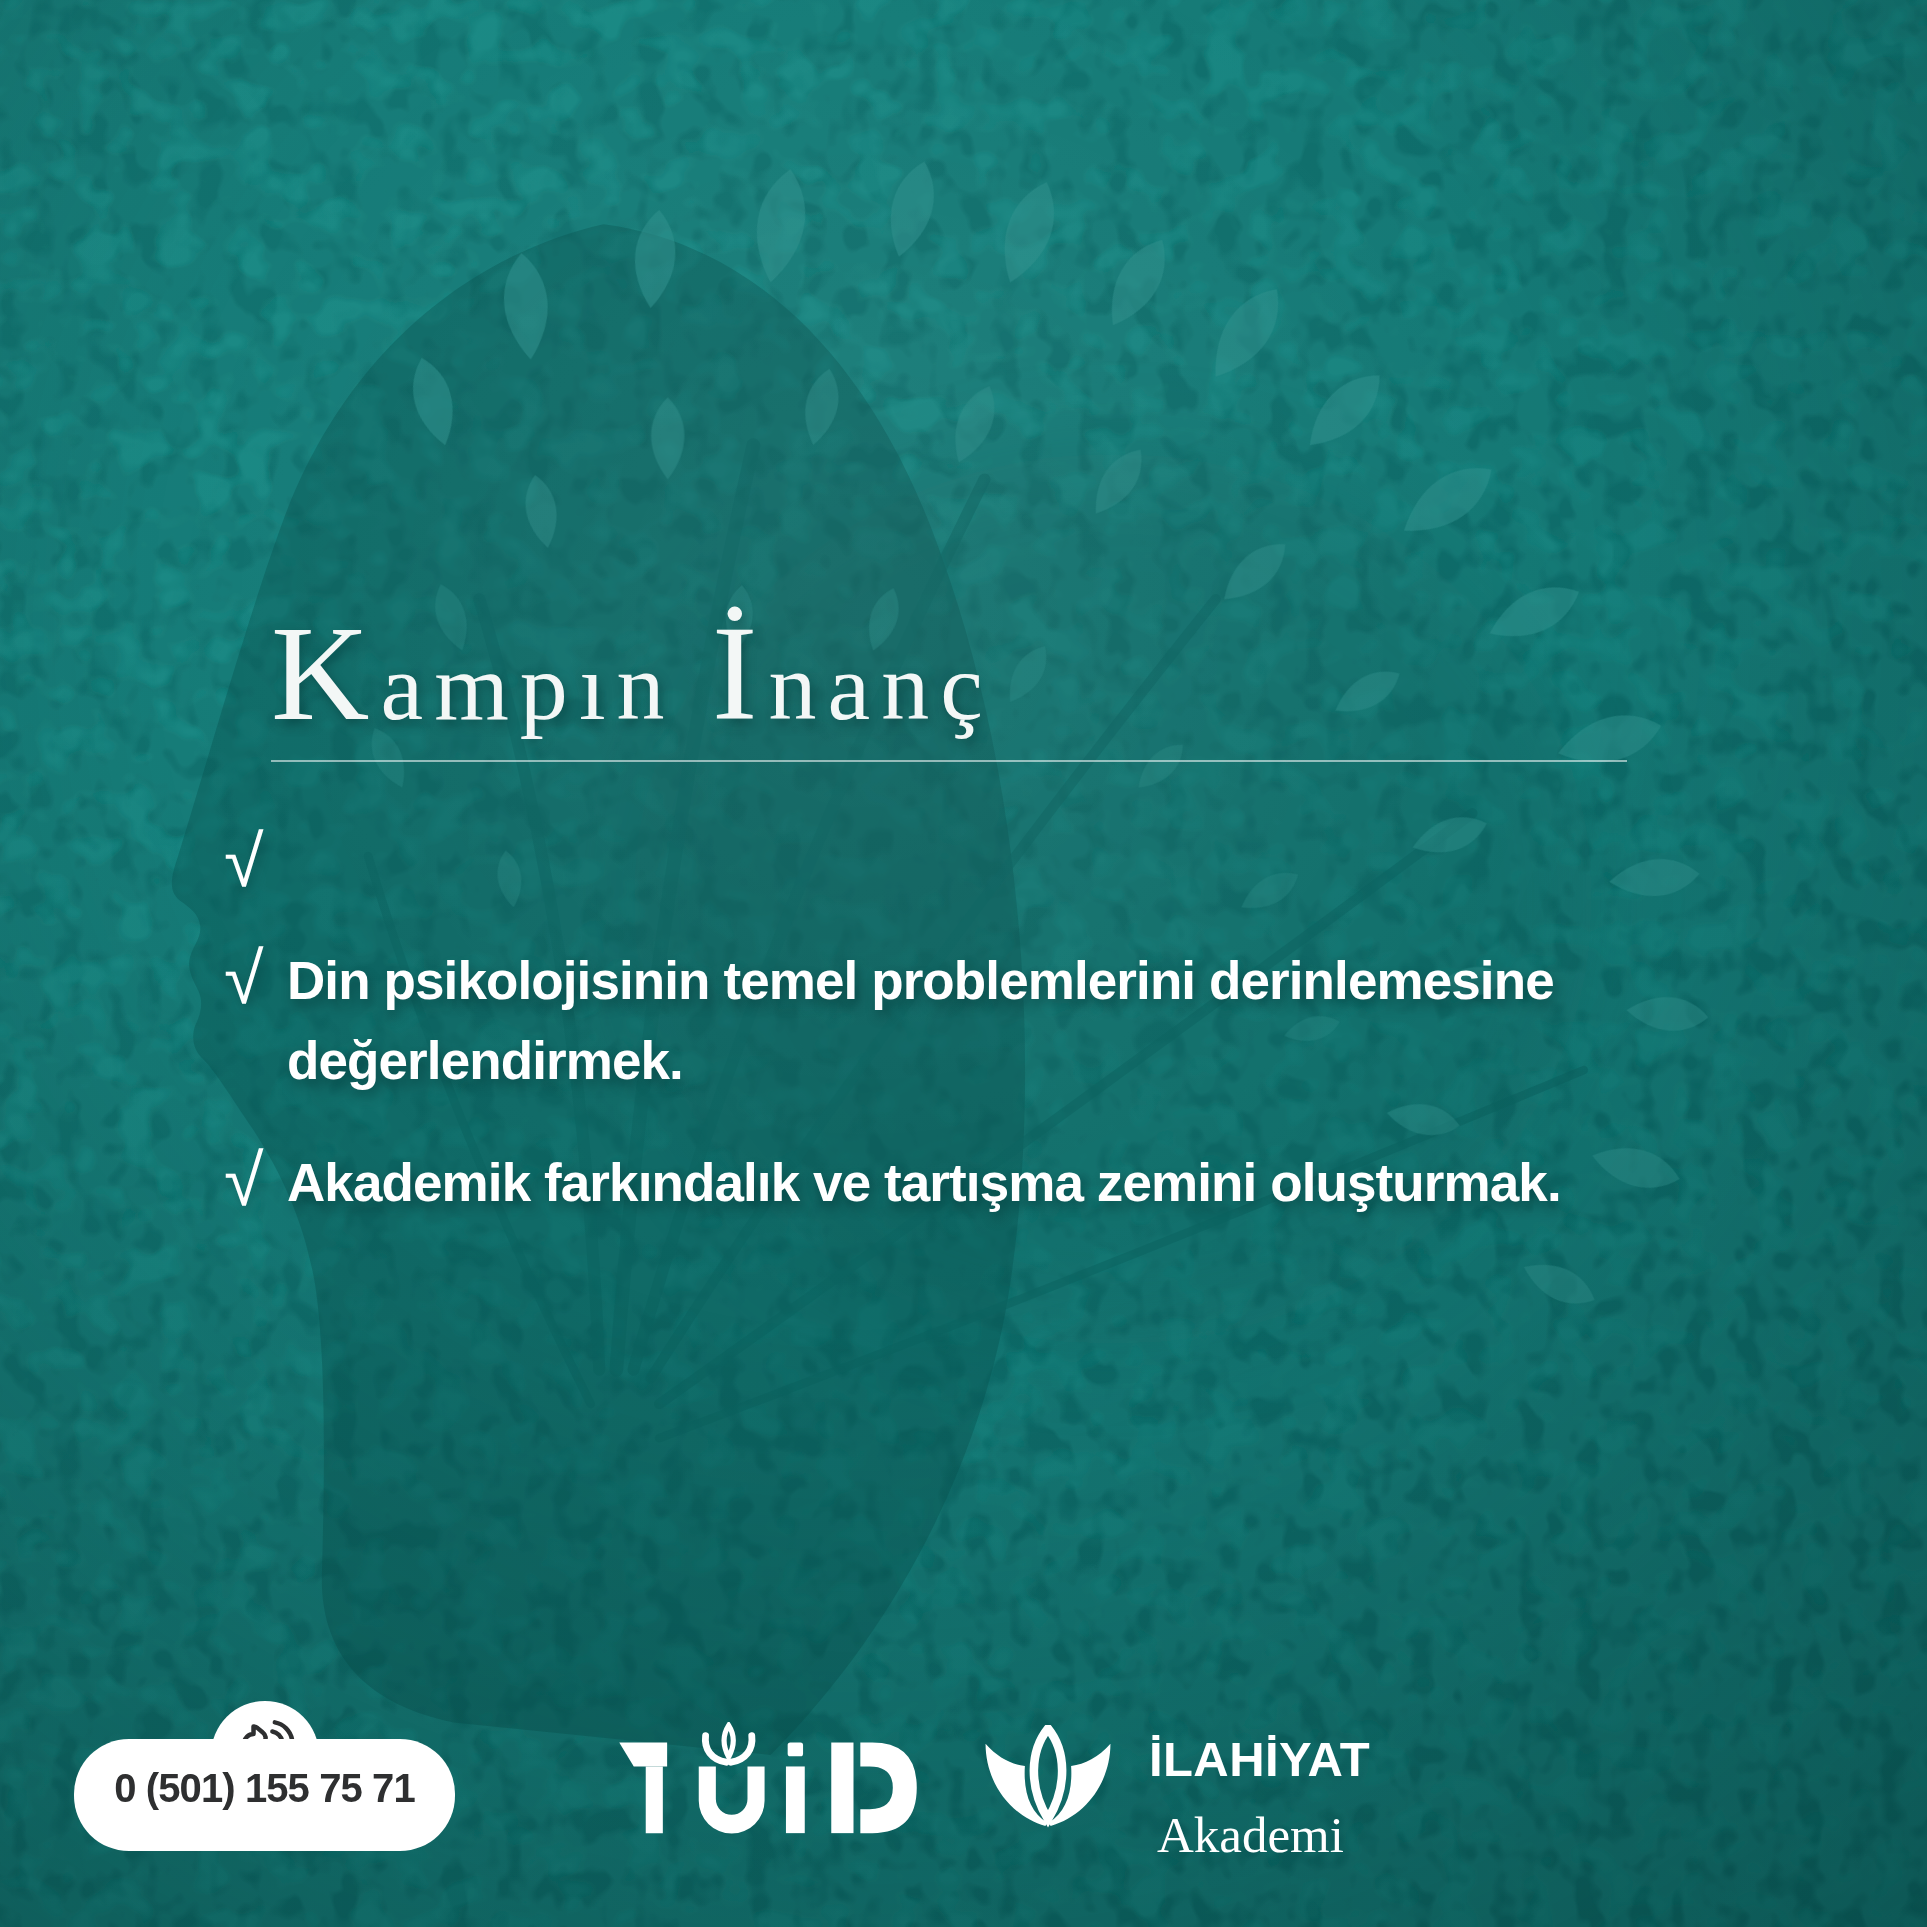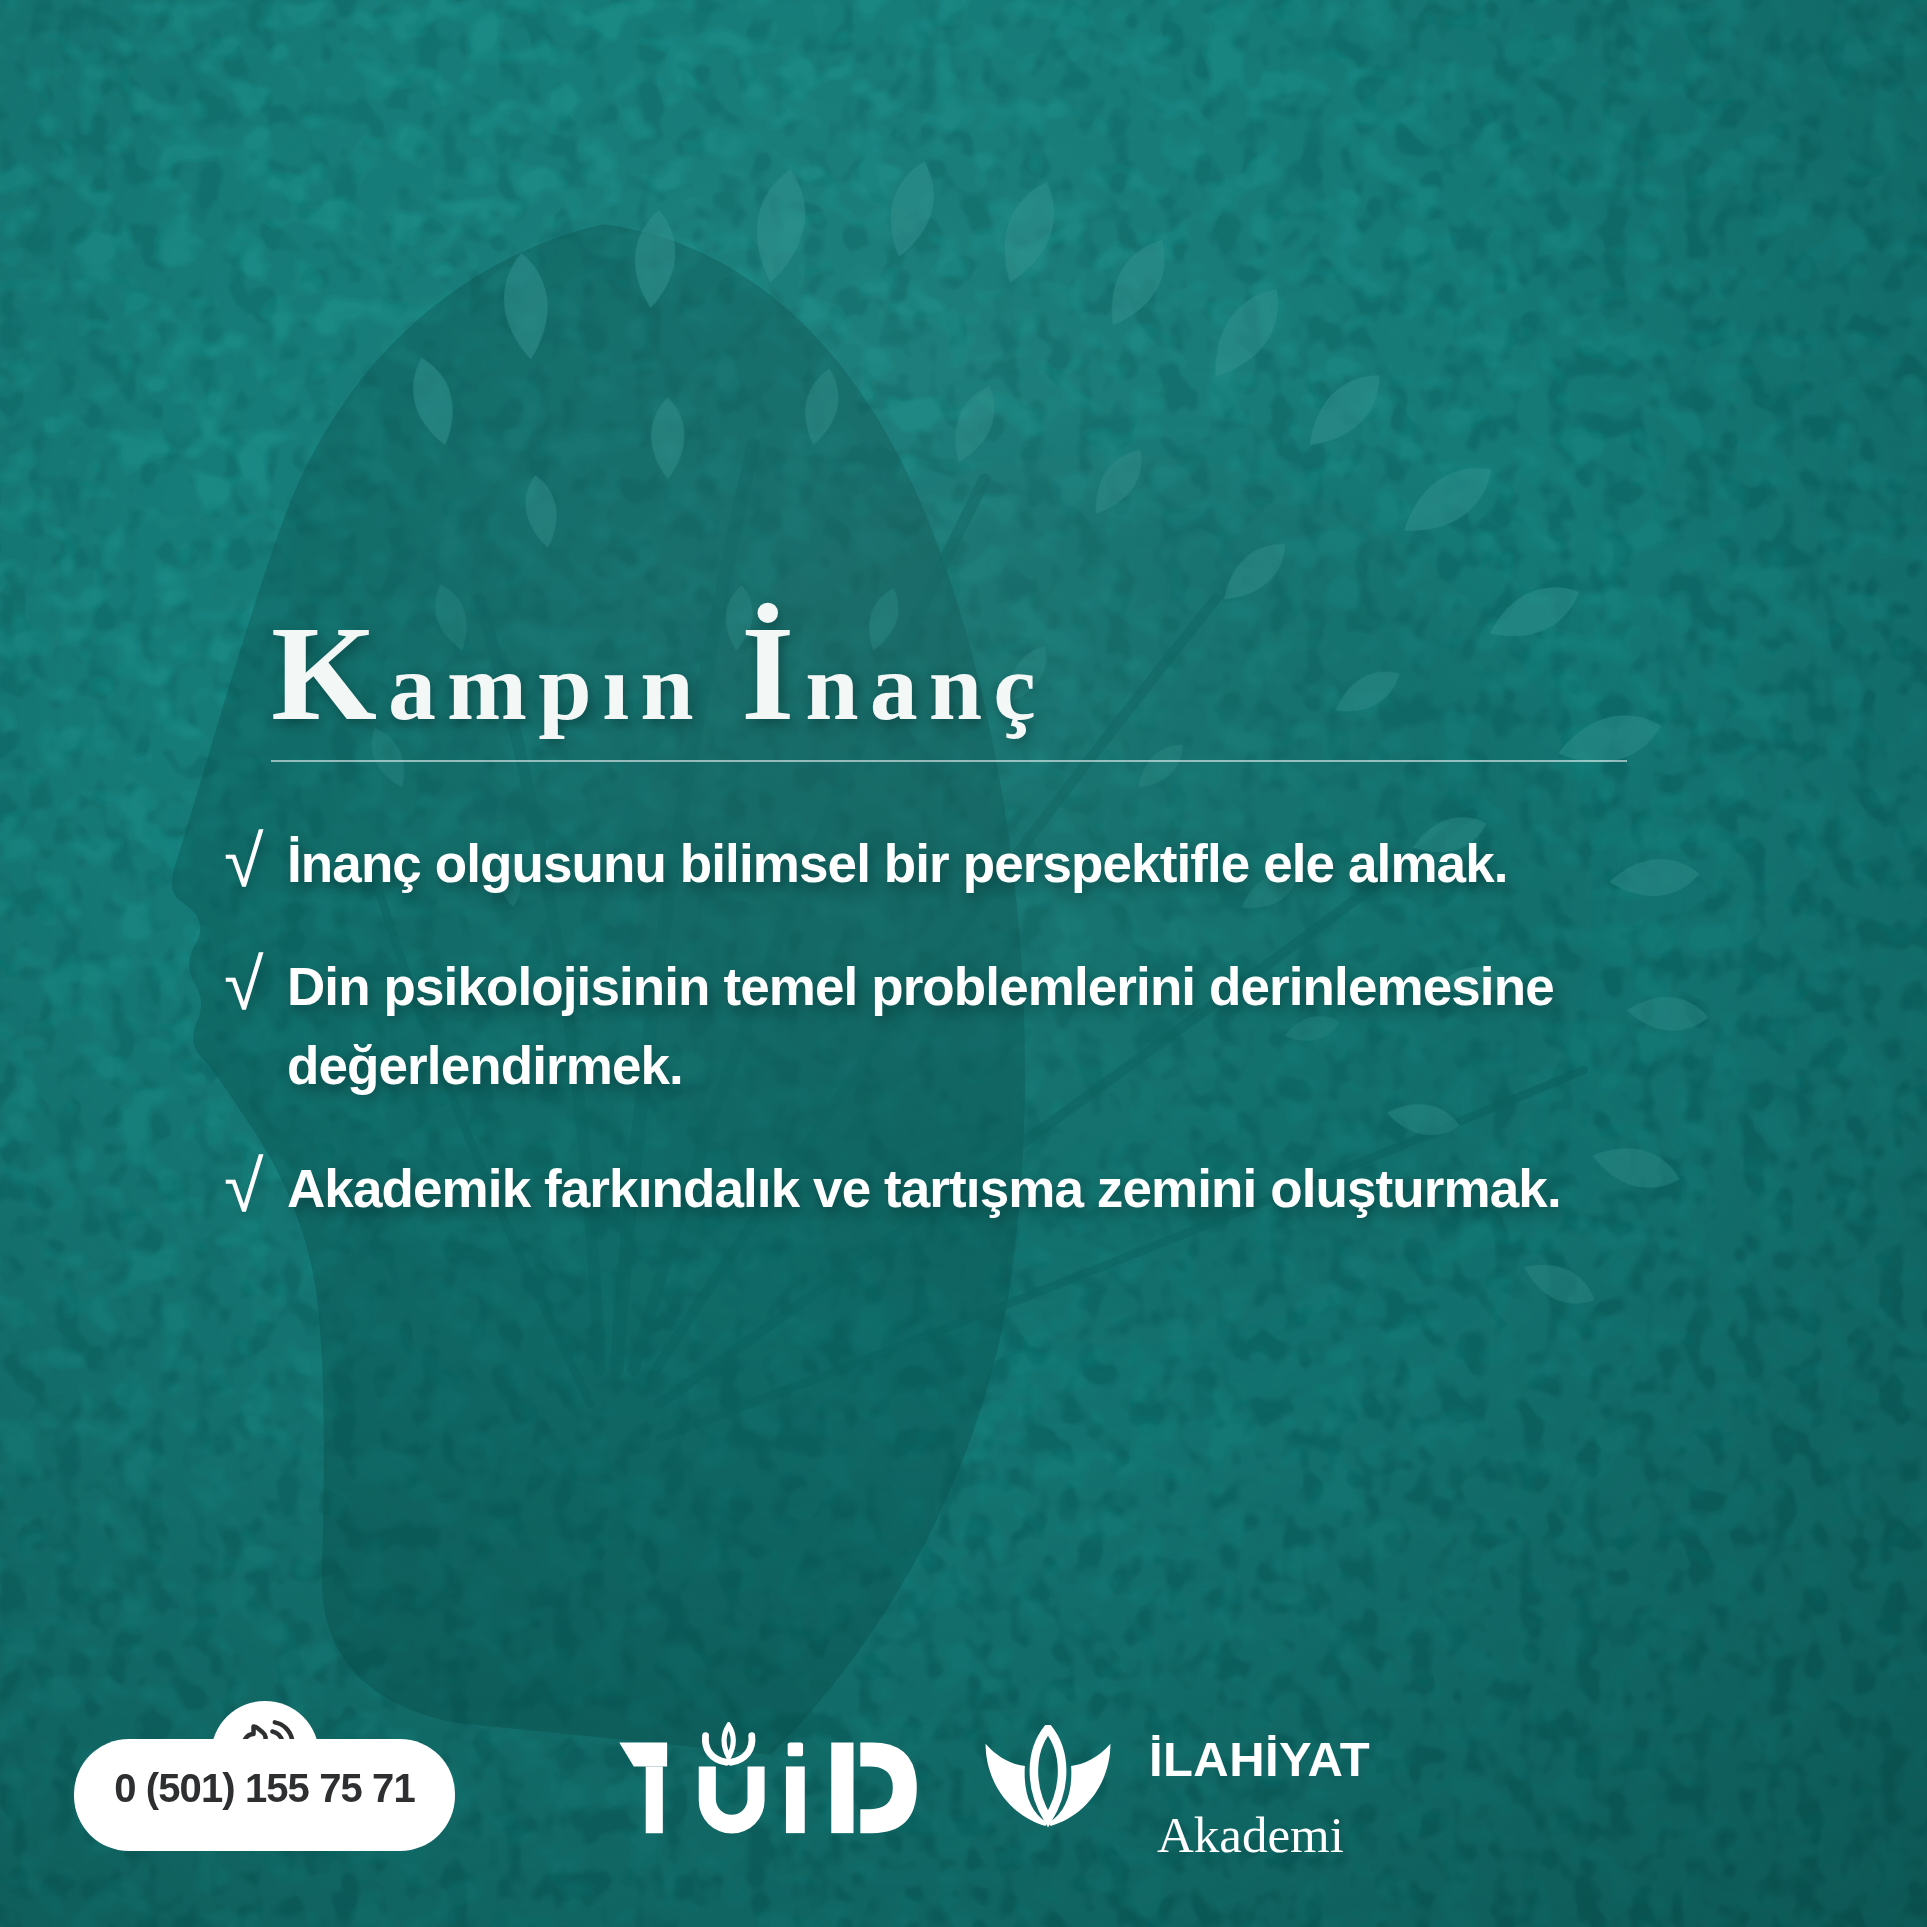--- a/index.html
+++ b/index.html
@@ -19,21 +19,21 @@
   
   .title{
     position:absolute;left:271px;top:599px;width:1284px;
     color:#f3f7f6;
     font-family:"Liberation Serif", serif;
     font-size:96px;line-height:1.1;font-weight:400;
     letter-spacing:0.115em;
     text-shadow:2.6px 5.1px 12px rgba(2,40,39,0.45);
     white-space:nowrap;
   }
-  .title .word{display:inline-block;font-weight:bold;}
+  .title .word{display:inline-block;}
   .title .word::first-letter{font-size:1.42em;}
   .title .word + .word{margin-left:0.38em;}
   .divider{
     position:absolute;left:271px;top:760px;width:1356px;height:1.7px;
     background:rgba(255,255,255,0.55);
   }
   
   .goals{position:absolute;left:224px;top:824px;width:1541px;}
   .goal{display:flex;align-items:flex-start;margin-bottom:43px;}
   .goal-check{
@@ -188,21 +188,20 @@
   <div class="vignette"></div>
 
   <div class="title">
     <span class="word">Kampın</span><span class="word">İnanç</span>
   </div>
   <div class="divider"></div>
 
   <div class="goals">
     <div class="goal">
       <span class="goal-check">√</span>
-      <span class="goal-text">İnanç olgusunu bilimsel bir perspektifle ele almak.</span>
     </div>
     <div class="goal">
       <span class="goal-check">√</span>
       <span class="goal-text">Din psikolojisinin temel problemlerini derinlemesine
 değerlendirmek.</span>
     </div>
     <div class="goal">
       <span class="goal-check">√</span>
       <span class="goal-text">Akademik farkındalık ve tartışma zemini oluşturmak.</span>
     </div>

